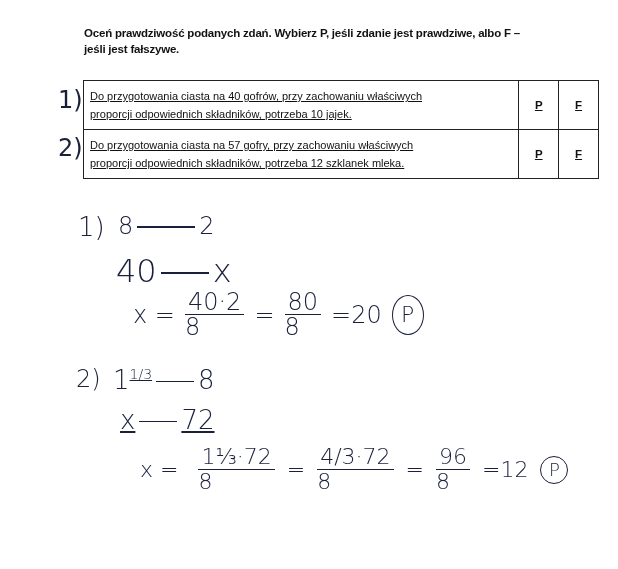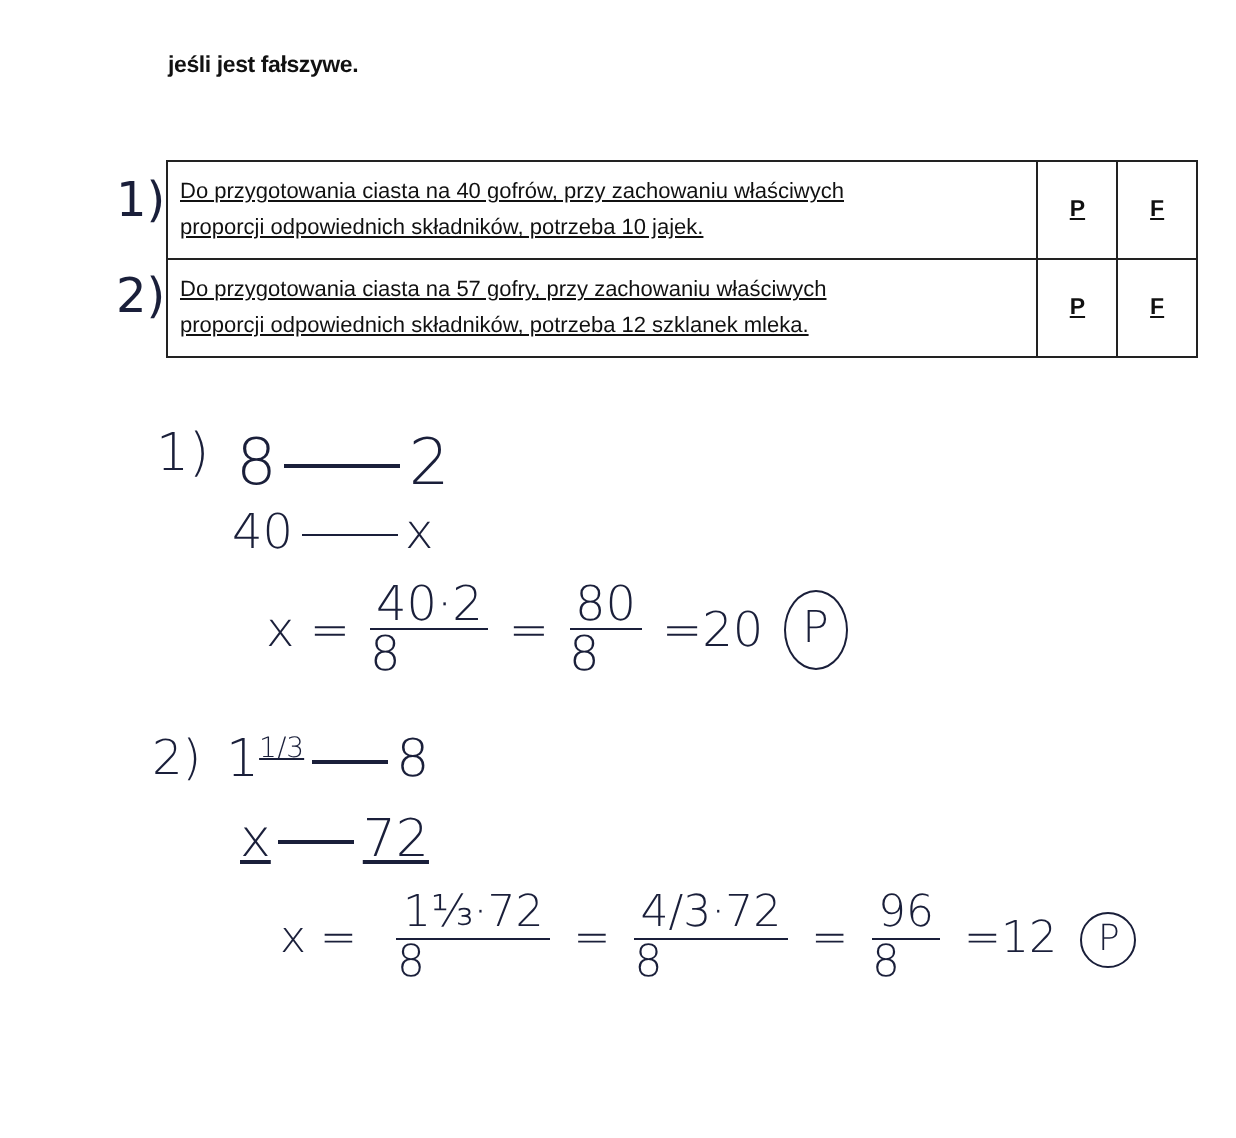--- a/index.html
+++ b/index.html
@@ -15,20 +15,21 @@
   .frac .num { border-bottom:1.6px solid #1a1f3a; padding:0 3px; line-height:24px; }
   .frac .den { line-height:24px; }
   .line { display:inline-block; height:1.6px; background:#1a1f3a; vertical-align:middle; margin:0 4px; }
   .circ { display:inline-block; border:1.6px solid #1a1f3a; border-radius:50%; text-align:center; }
   .mixed { font-size:14px; vertical-align:super;text-decoration:underline; }
 </style>
 </head>
 <body>
 
 <div class="instr">
+  <div>Oceń prawdziwość podanych zdań. Wybierz P, jeśli zdanie jest prawdziwe, albo F –</div>
   <div>jeśli jest fałszywe.</div>
 </div>
 
 <div class="rowmark" style="left:58px;top:86px;">1)</div>
 <div class="rowmark" style="left:58px;top:134px;">2)</div>
 
 <table class="task">
   <tbody>
       <tr>
     <td class="stmt">
@@ -43,24 +44,24 @@
       <div>Do przygotowania ciasta na  57  gofry, przy zachowaniu właściwych</div>
       <div>proporcji odpowiednich składników, potrzeba  12  szklanek mleka.</div>
     </td>
     <td class="opt">P</td>
     <td class="opt">F</td>
   </tr>
 </tbody>
   </table>
 
 <div class="hand" style="left:78px;top:212px;font-size:26px;">1)</div>
-<div class="hand" style="left:118px;top:212px;font-size:32px;">
+<div class="hand" style="left:118px;top:212px;font-size:24px;">
   <span>8</span><span class="line" style="width:58px;"></span><span>2</span>
 </div>
-<div class="hand" style="left:116px;top:252px;font-size:24px;">
+<div class="hand" style="left:116px;top:252px;font-size:32px;">
   <span>40</span><span class="line" style="width:48px;"></span><span>x</span>
 </div>
 <div class="hand" style="left:133px;top:290px;font-size:24px;display:flex;align-items:center;gap:10px;">
   <span>x =</span>
   <span class="frac">
       <span class="num">40·2</span>
       <span class="den">8</span>
     </span>
   <span>=</span>
   <span class="frac">

